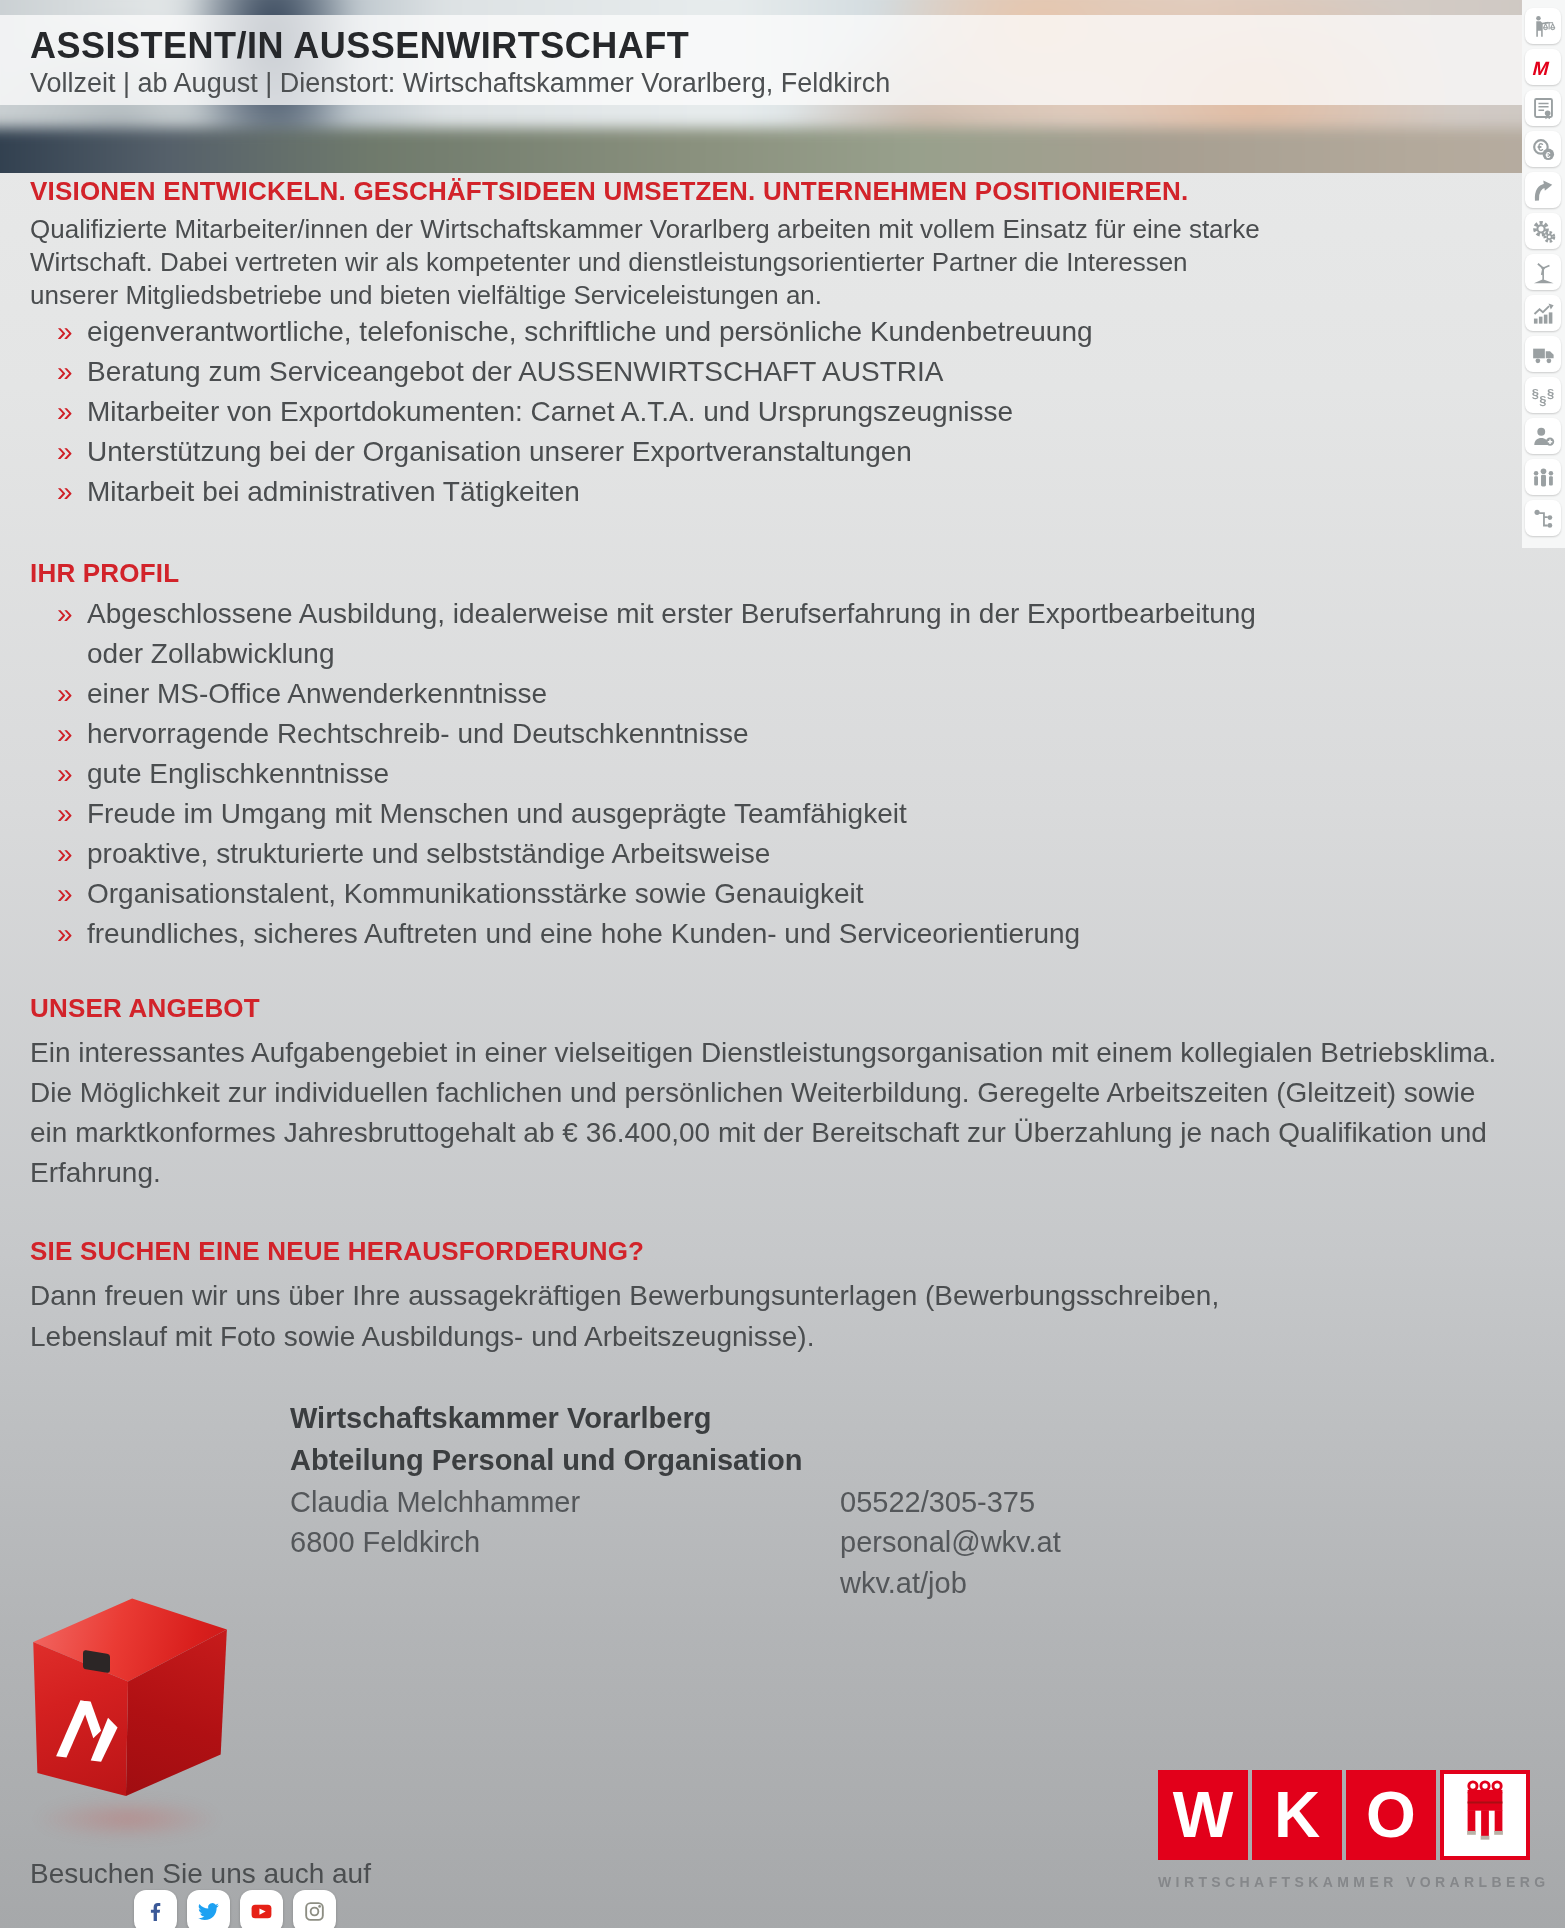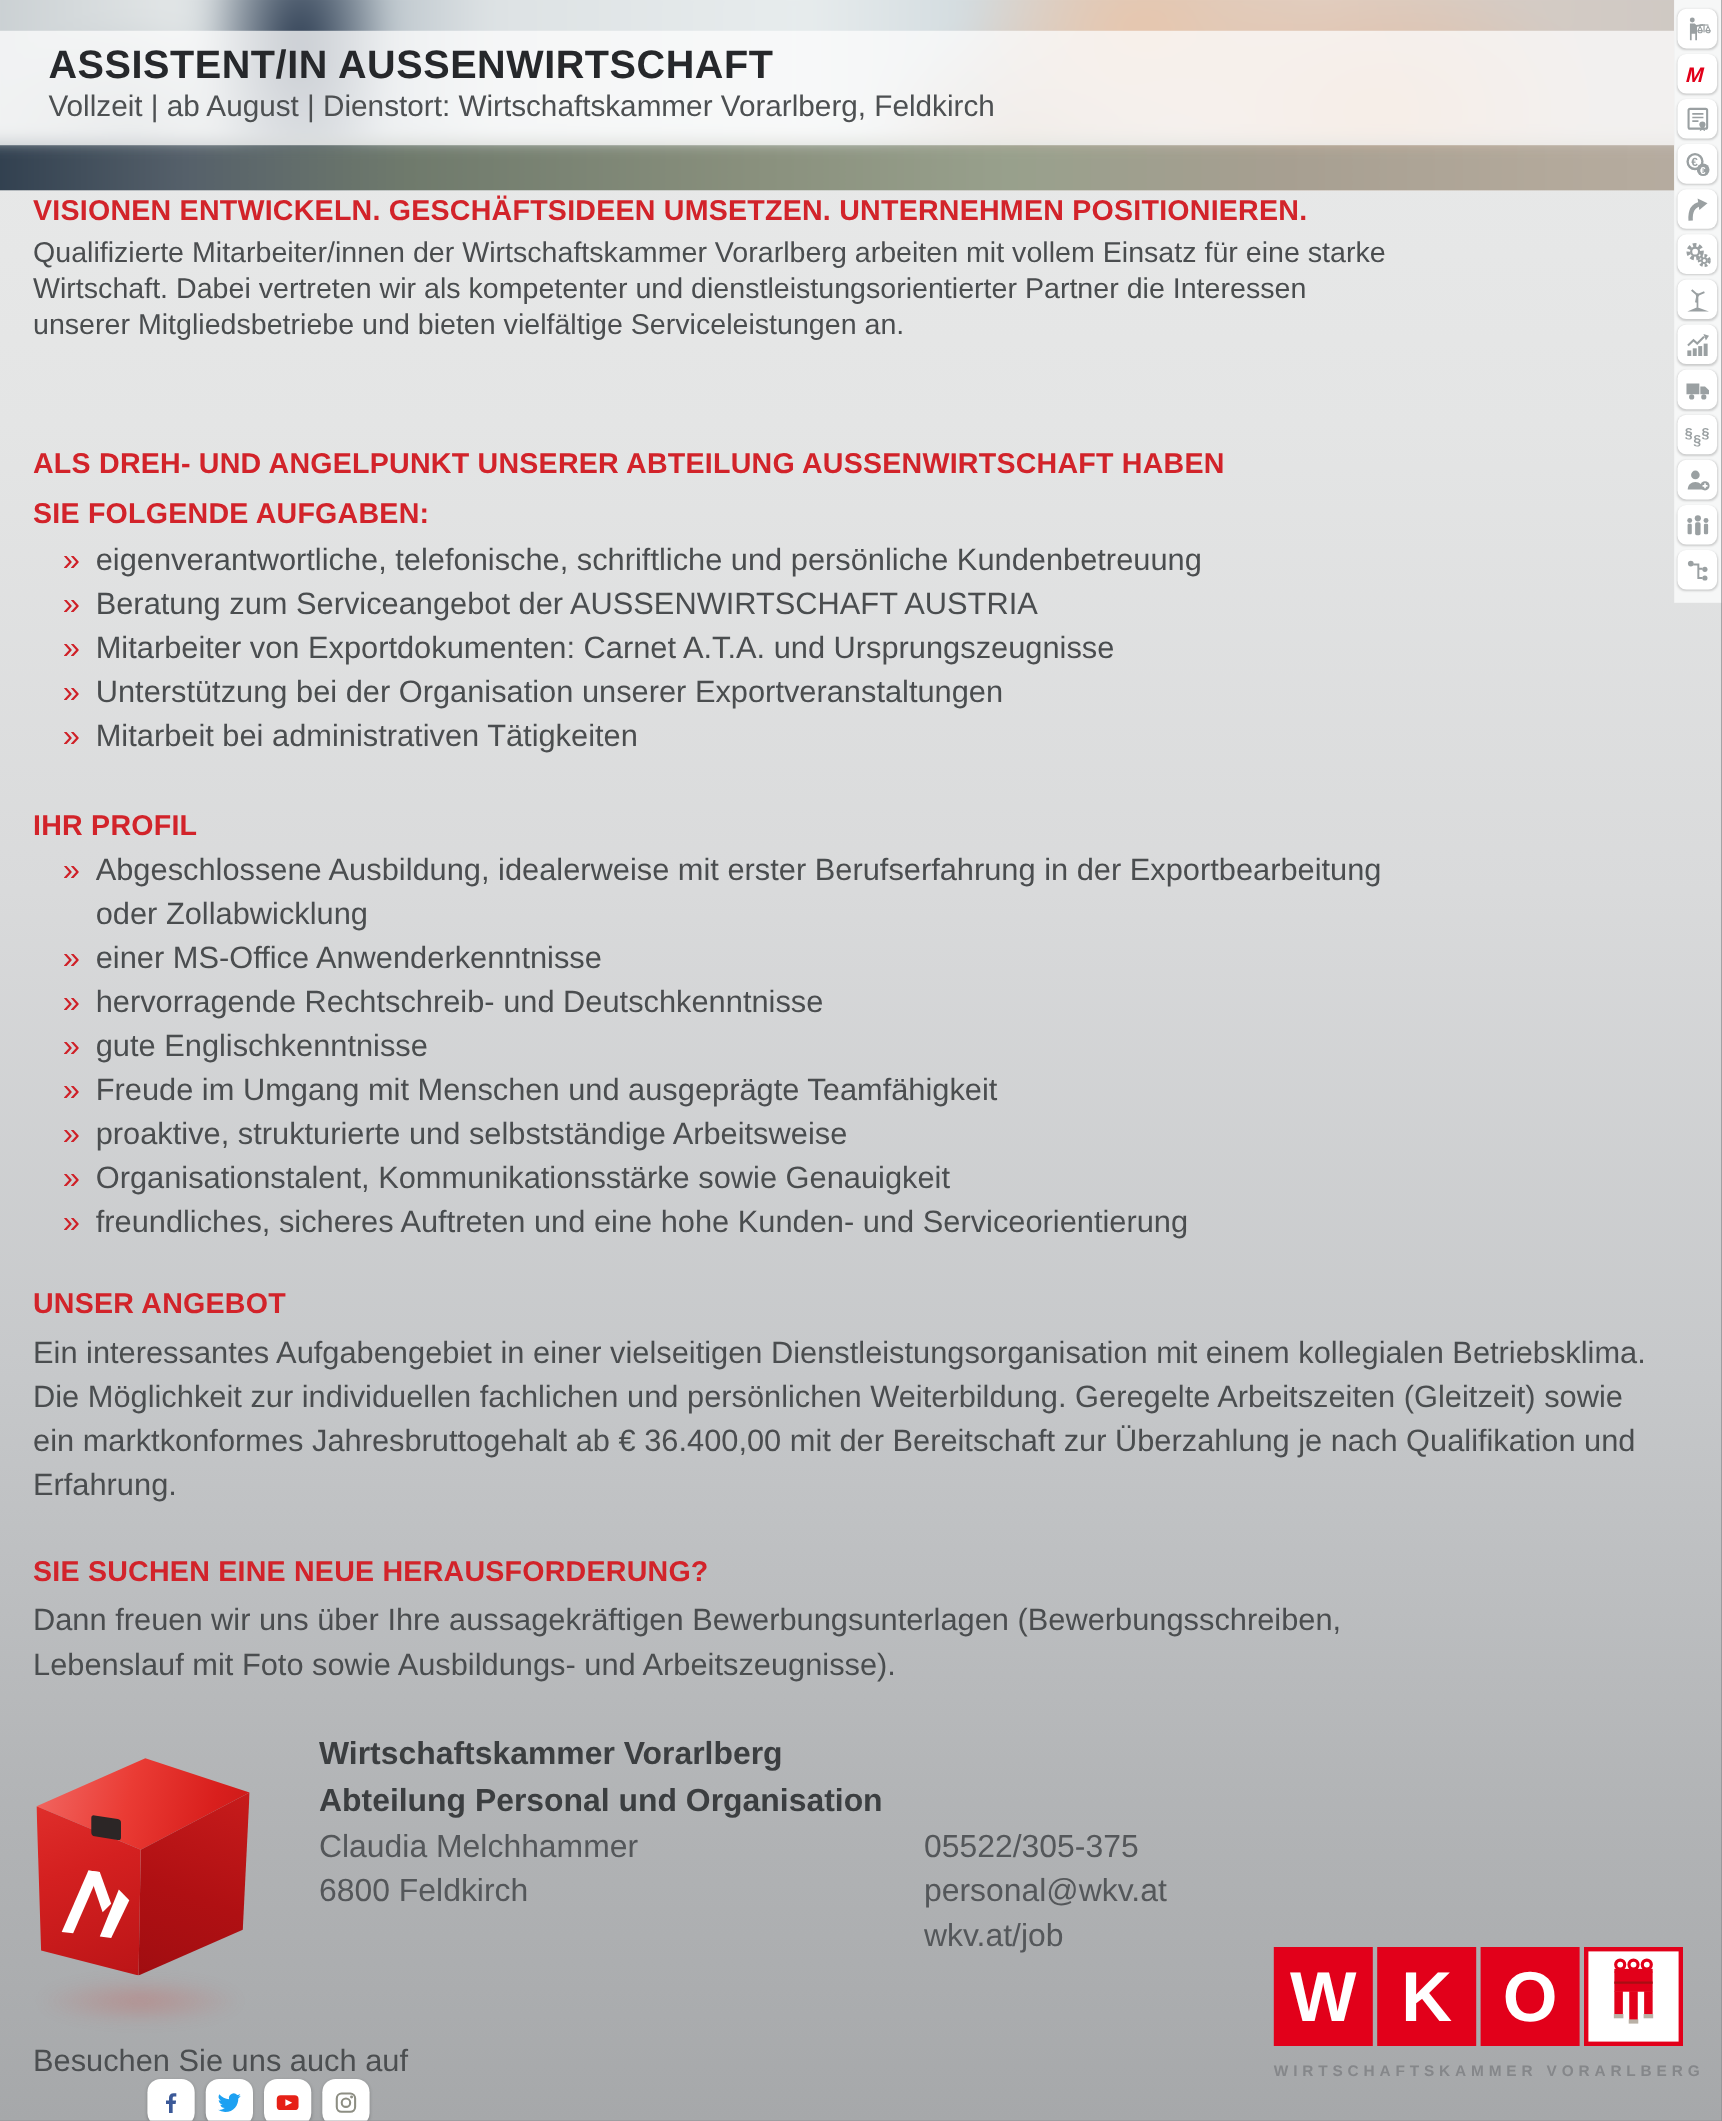--- a/index.html
+++ b/index.html
@@ -14,22 +14,22 @@
     background:
       radial-gradient(240px 170px at 1065px 55px, rgba(232,198,172,.95), rgba(232,198,172,0) 70%),
       radial-gradient(280px 190px at 1280px 130px, rgba(224,186,160,.9), rgba(224,186,160,0) 72%),
       radial-gradient(210px 160px at 955px 160px, rgba(205,176,155,.75), rgba(205,176,155,0) 70%),
       radial-gradient(120px 230px at 300px 70px, rgba(36,52,74,.95), rgba(36,52,74,0) 72%),
       radial-gradient(190px 150px at 150px 150px, rgba(140,152,158,.55), rgba(140,152,158,0) 70%),
       linear-gradient(90deg,#c7cdd0 0%,#e2e6e7 12%,#aab6bf 20%,#dde2e4 30%,#e7eced 48%,#d2dbdf 58%,#d8ccc3 68%,#e2d1c5 78%,#d5ccc5 88%,#cec8c3 100%);
   }
   .hero-strip { position:absolute; left:-20px; right:-20px; top:128px; height:70px; filter:blur(7px);
     background:linear-gradient(90deg,#2e3d4d 0%,#55606a 12%,#6f7a6c 25%,#89907d 45%,#98a08c 60%,#a79f91 76%,#b3a99b 92%,#b6aca0 100%); }
-  .hero-band { position:absolute; left:0; top:28px; width:100%; height:104px;
-    background:rgba(253,253,253,.76); padding:12px 0 0 44px; }
+  .hero-band { position:absolute; left:0; top:15px; width:100%; height:90px;
+    background:rgba(253,253,253,.76); padding:12px 0 0 30px; }
   .hero-title { font-size:36px; font-weight:bold; color:#26282b; letter-spacing:.5px; line-height:38px; }
   .hero-sub { font-size:27px; color:#4d5052; line-height:32px; margin-top:2px; }
 
   
   .rail-bg { position:absolute; right:0; top:0; width:43px; height:548px; background:#f6f7f7; }
   .rail { position:absolute; right:3px; top:8px; width:38px; display:flex; flex-direction:column; gap:5px; align-items:center; }
   .tile { width:36px; height:36px; background:#ffffff; border-radius:8px; box-shadow:0 1px 2px rgba(0,0,0,.18);
           display:flex; align-items:center; justify-content:center; color:#9aa0a2; }
   .tile svg { width:27px; height:27px; }
   .tile.active { color:#e2001a; }
@@ -222,21 +222,20 @@
     </aside>
 
   <main class="content">
 
     <section>
       <h2 class="red">VISIONEN ENTWICKELN. GESCHÄFTSIDEEN UMSETZEN. UNTERNEHMEN POSITIONIEREN.</h2>
       <p class="p-vision">Qualifizierte Mitarbeiter/innen der Wirtschaftskammer Vorarlberg arbeiten mit vollem Einsatz für eine starke Wirtschaft. Dabei vertreten wir als kompetenter und dienstleistungsorientierter Partner die Interessen unserer Mitgliedsbetriebe und bieten vielfältige Serviceleistungen an.</p>
     </section>
 
     <section>
-      <h2 class="red h-tasks">ALS DREH- UND ANGELPUNKT UNSERER ABTEILUNG AUSSENWIRTSCHAFT HABEN SIE FOLGENDE AUFGABEN:</h2>
       <ul class="bullets">
           <li>
           <span class="bmark">»</span>
           <span class="btext">eigenverantwortliche, telefonische, schriftliche und persönliche Kundenbetreuung</span>
         </li>
           <li>
           <span class="bmark">»</span>
           <span class="btext">Beratung zum Serviceangebot der AUSSENWIRTSCHAFT AUSTRIA</span>
         </li>
           <li>

